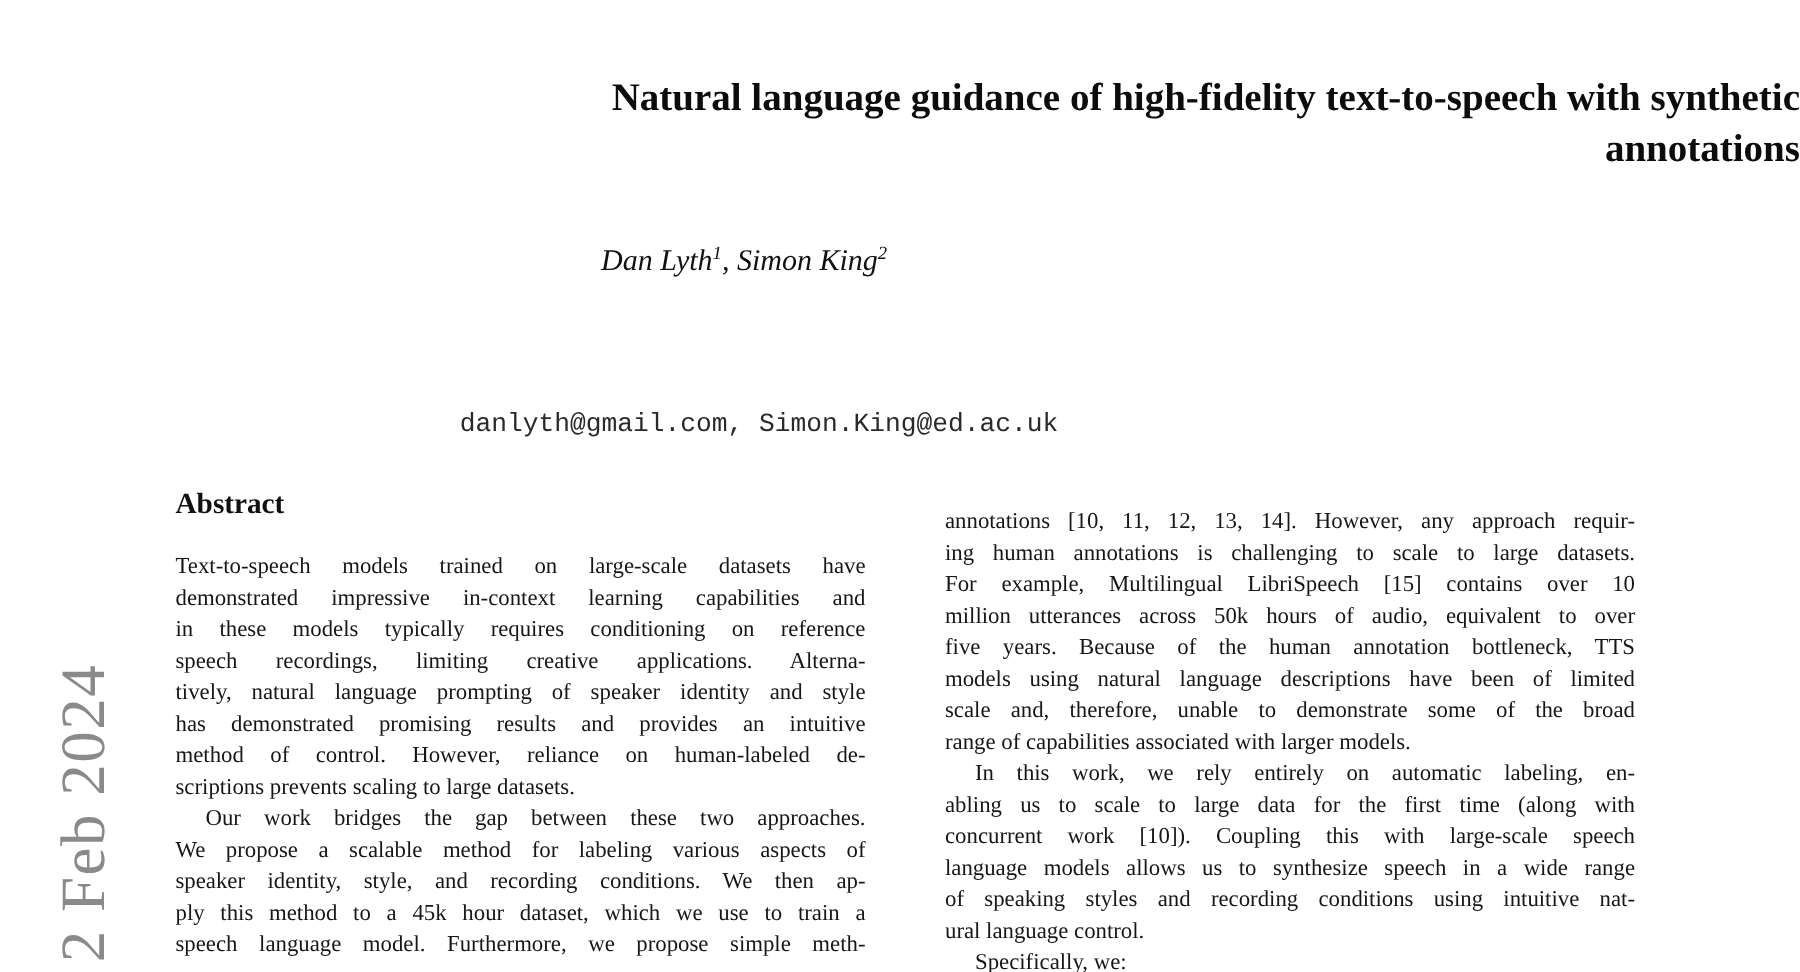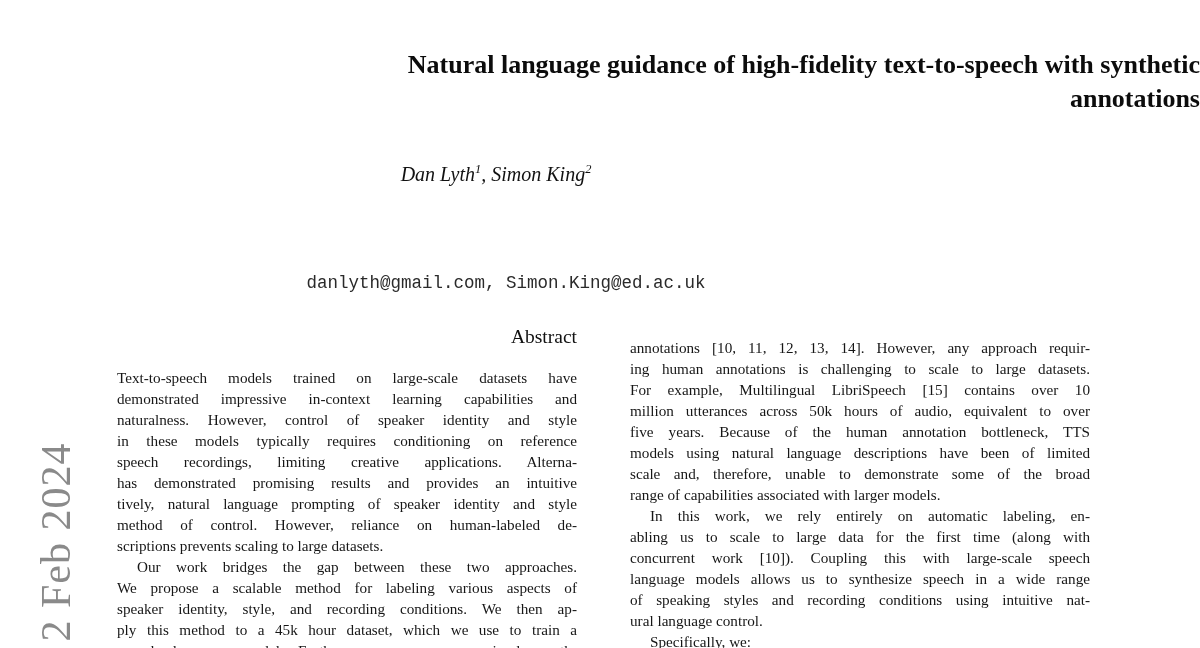--- a/index.html
+++ b/index.html
@@ -57,22 +57,22 @@
     text-align: center;
     font-family: "Liberation Mono", "DejaVu Sans Mono", monospace;
     font-size: 17.5px;
     color: #2a2a2a;
   }
   .abstract-heading {
     position: absolute;
     left: 117px;
     top: 326px;
     width: 460px;
-    text-align: right;
-    font-weight: normal;
+    text-align: left;
+    font-weight: bold;
     font-size: 19.5px;
   }
   .col {
     position: absolute;
     width: 460px;
     font-size: 15.2px;
     line-height: 21px;
     color: #161616;
   }
   .col-left  { left: 117px; top: 367px; }
@@ -116,25 +116,24 @@
   </div>
 
 
   <div class="emails-line">danlyth@gmail.com, Simon.King@ed.ac.uk</div>
 
   <div class="abstract-heading">Abstract</div>
 
   <div class="col col-left">
       <div class="line j">Text-to-speech models trained on large-scale datasets have</div>
       <div class="line j">demonstrated impressive in-context learning capabilities and</div>
-      <div class="line j">naturalness. However, control of speaker identity and style</div>
       <div class="line j">in these models typically requires conditioning on reference</div>
       <div class="line j">speech recordings, limiting creative applications. Alterna-</div>
+      <div class="line j">tively, natural language prompting of speaker identity and style</div>
       <div class="line j">has demonstrated promising results and provides an intuitive</div>
-      <div class="line j">tively, natural language prompting of speaker identity and style</div>
       <div class="line j">method of control. However, reliance on human-labeled de-</div>
       <div class="line">scriptions prevents scaling to large datasets.</div>
       <div class="line j ind">Our work bridges the gap between these two approaches.</div>
       <div class="line j">We propose a scalable method for labeling various aspects of</div>
       <div class="line j">speaker identity, style, and recording conditions. We then ap-</div>
       <div class="line j">ply this method to a 45k hour dataset, which we use to train a</div>
       <div class="line j">speech language model. Furthermore, we propose simple meth-</div>
     </div>
 
   <div class="col col-right">

